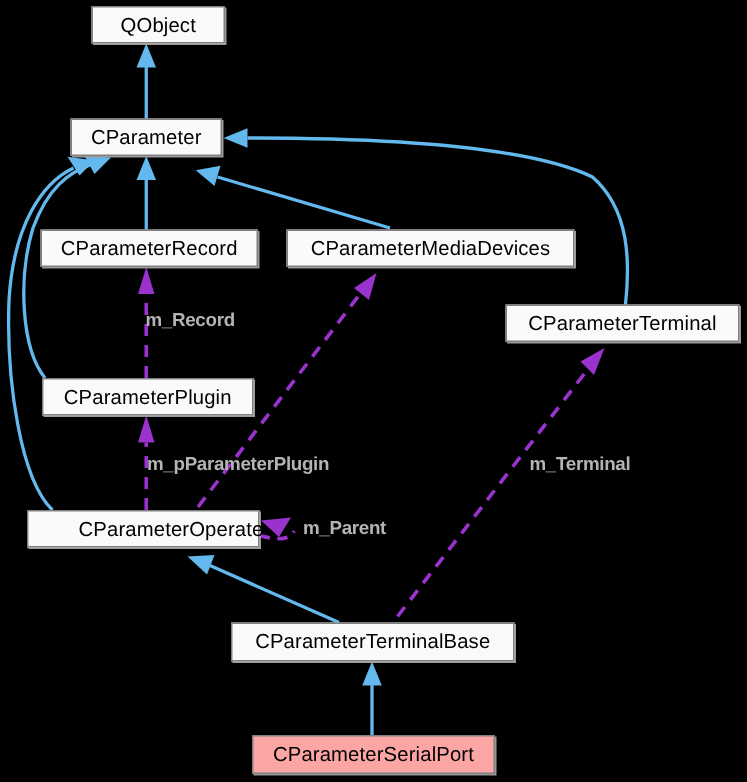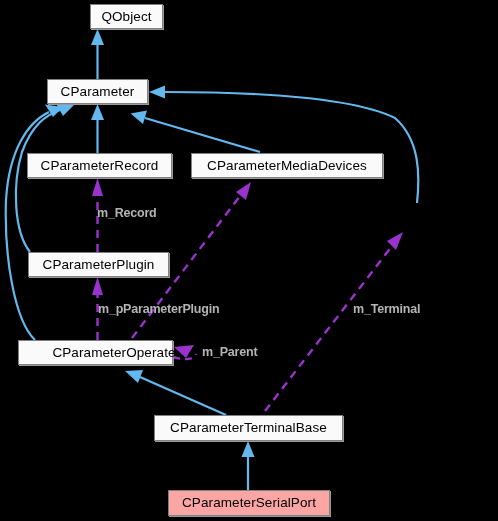--- a/index.html
+++ b/index.html
@@ -118,36 +118,39 @@
       <polygon points="403,232 387,241 396,250" fill="#9a32cd"></polygon>
     </g>
 
     <g>
       <path d="M 173,357 C 187,361 194,359 196,354" fill="none" stroke="#9a32cd" stroke-width="2.4" stroke-dasharray="7,5"></path>
       <polygon points="174,347 194,345 186,358" fill="#9a32cd"></polygon>
     </g>
 
   </svg>
 
-  <div class="uml-node" style="left:61px; top:4px; width:73px; height:25px;margin-left:29px;">
+  <div class="uml-node" style="left:61px; top:4px; width:89px; height:25px;">
     <span>QObject</span>
   </div>
 
   <div class="uml-node" style="left:47px; top:79px; width:101px; height:25px;">
     <span>CParameter</span>
   </div>
 
   <div class="uml-node" style="left:27px; top:153px; width:145px; height:25px;">
     <span>CParameterRecord</span>
   </div>
 
   <div class="uml-node" style="left:191px; top:153px; width:192px; height:25px;justify-content:center;">
     <span>CParameterMediaDevices</span>
   </div>
 
+  <div class="uml-node" style="left:337px; top:203px; width:156px; height:25px;">
+    <span>CParameterTerminal</span>
+  </div>
 
   <div class="uml-node" style="left:28px; top:252px; width:141px; height:25px;">
     <span>CParameterPlugin</span>
   </div>
 
   <div class="uml-node" style="left:18px; top:340px; width:155px; height:25px;padding-left:37px;">
     <span>CParameterOperate</span>
   </div>
 
   <div class="uml-node" style="left:154px; top:415px; width:189px; height:26px;">

